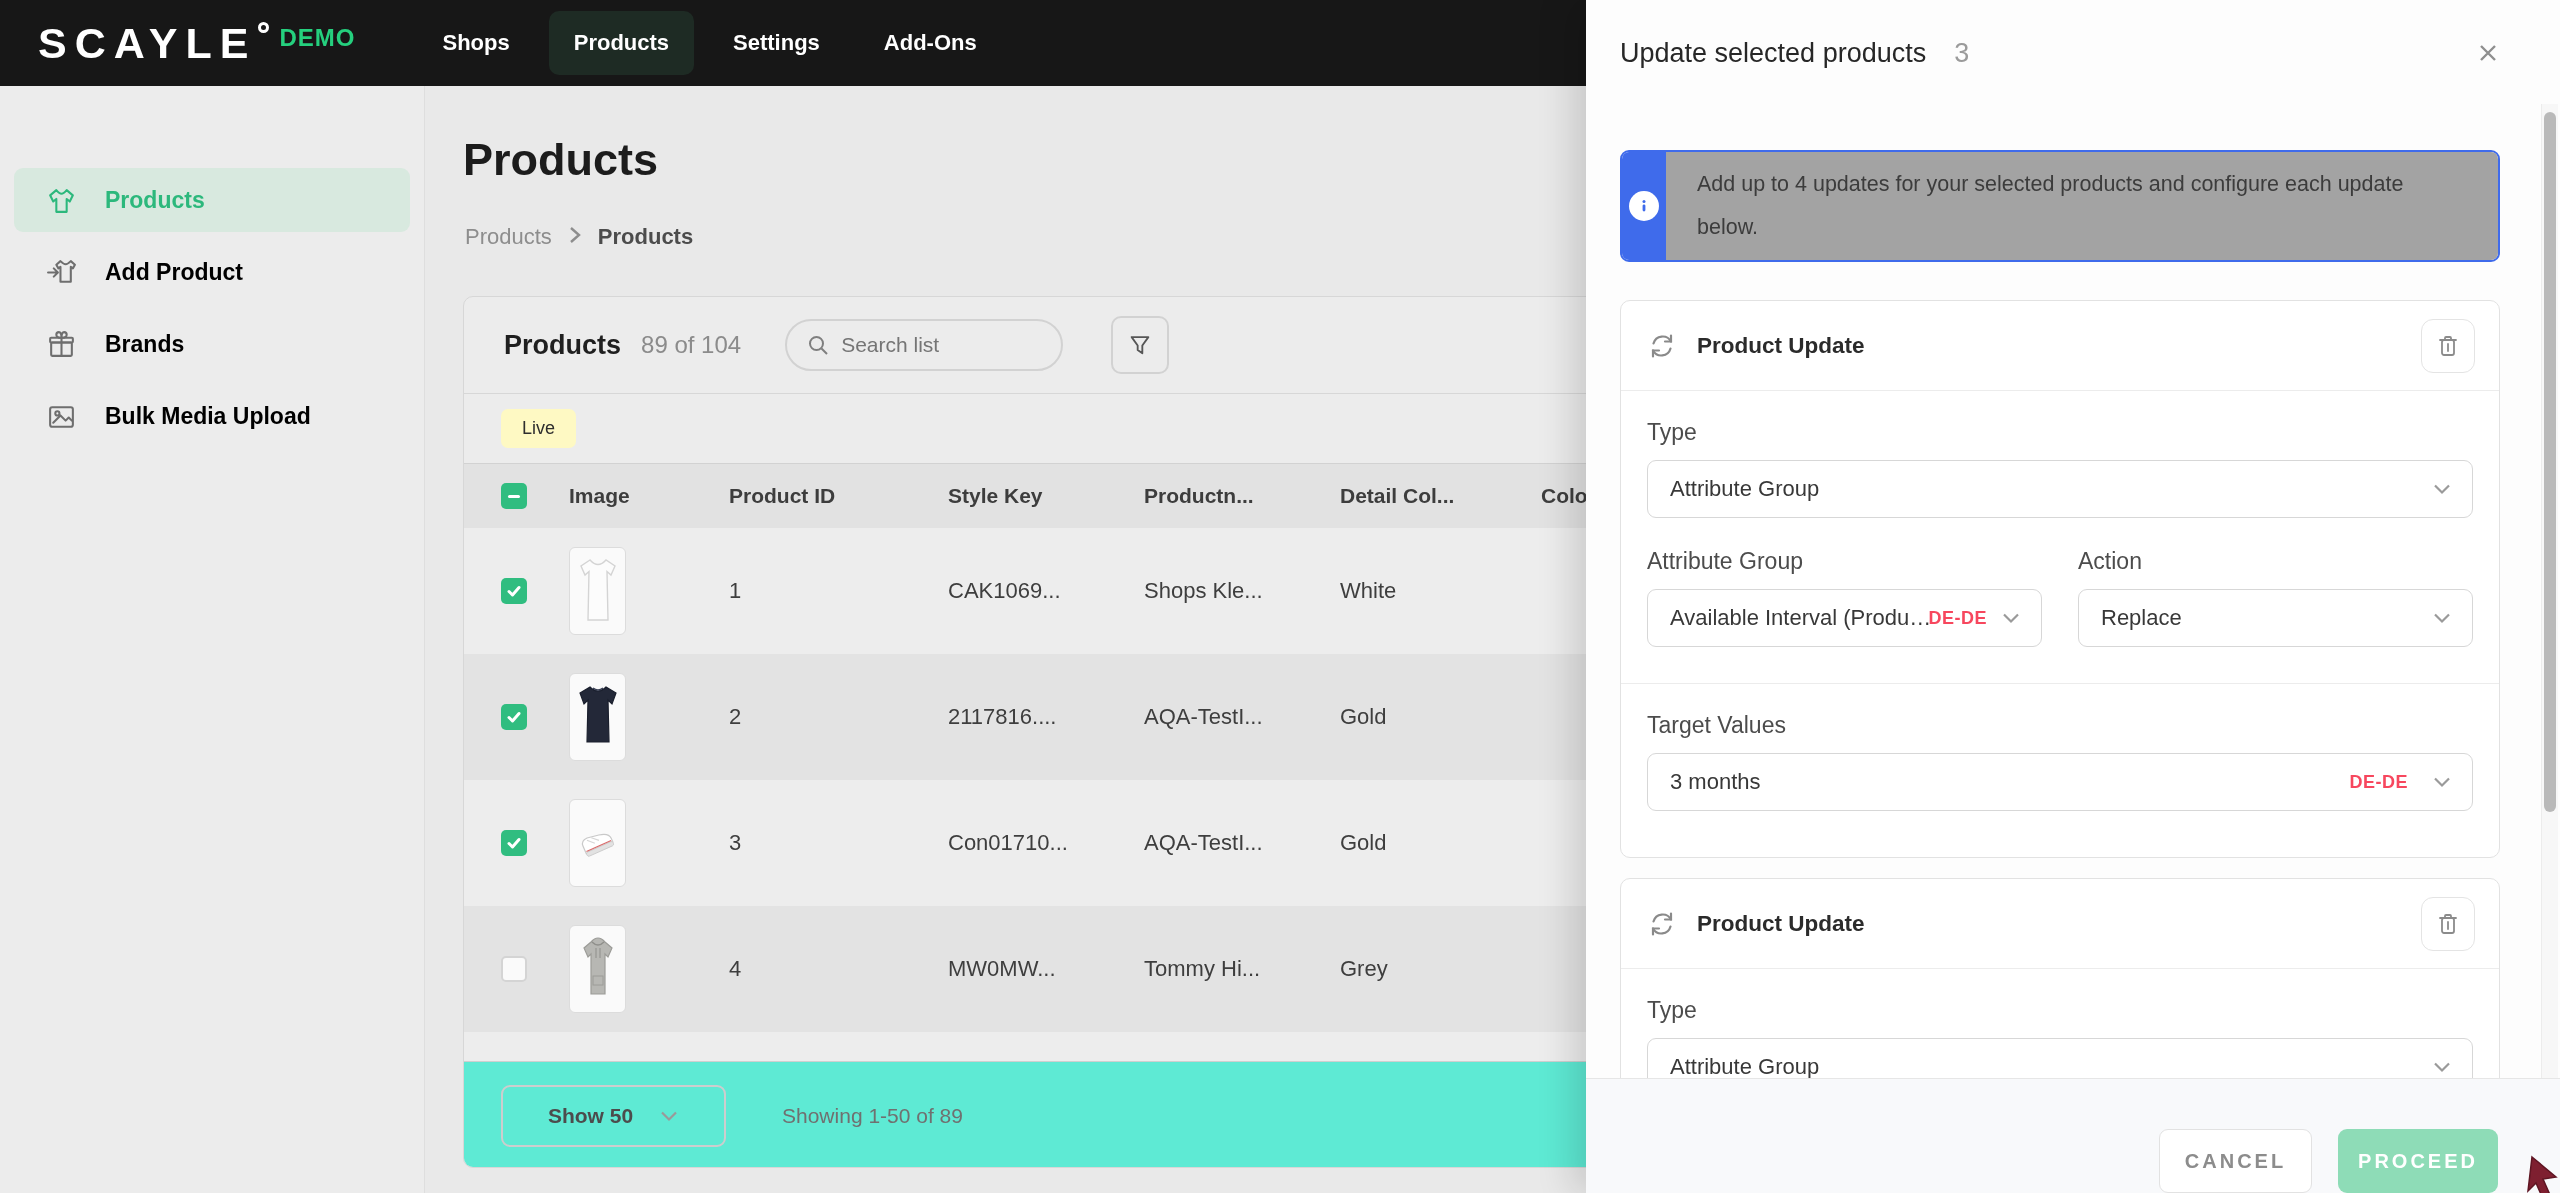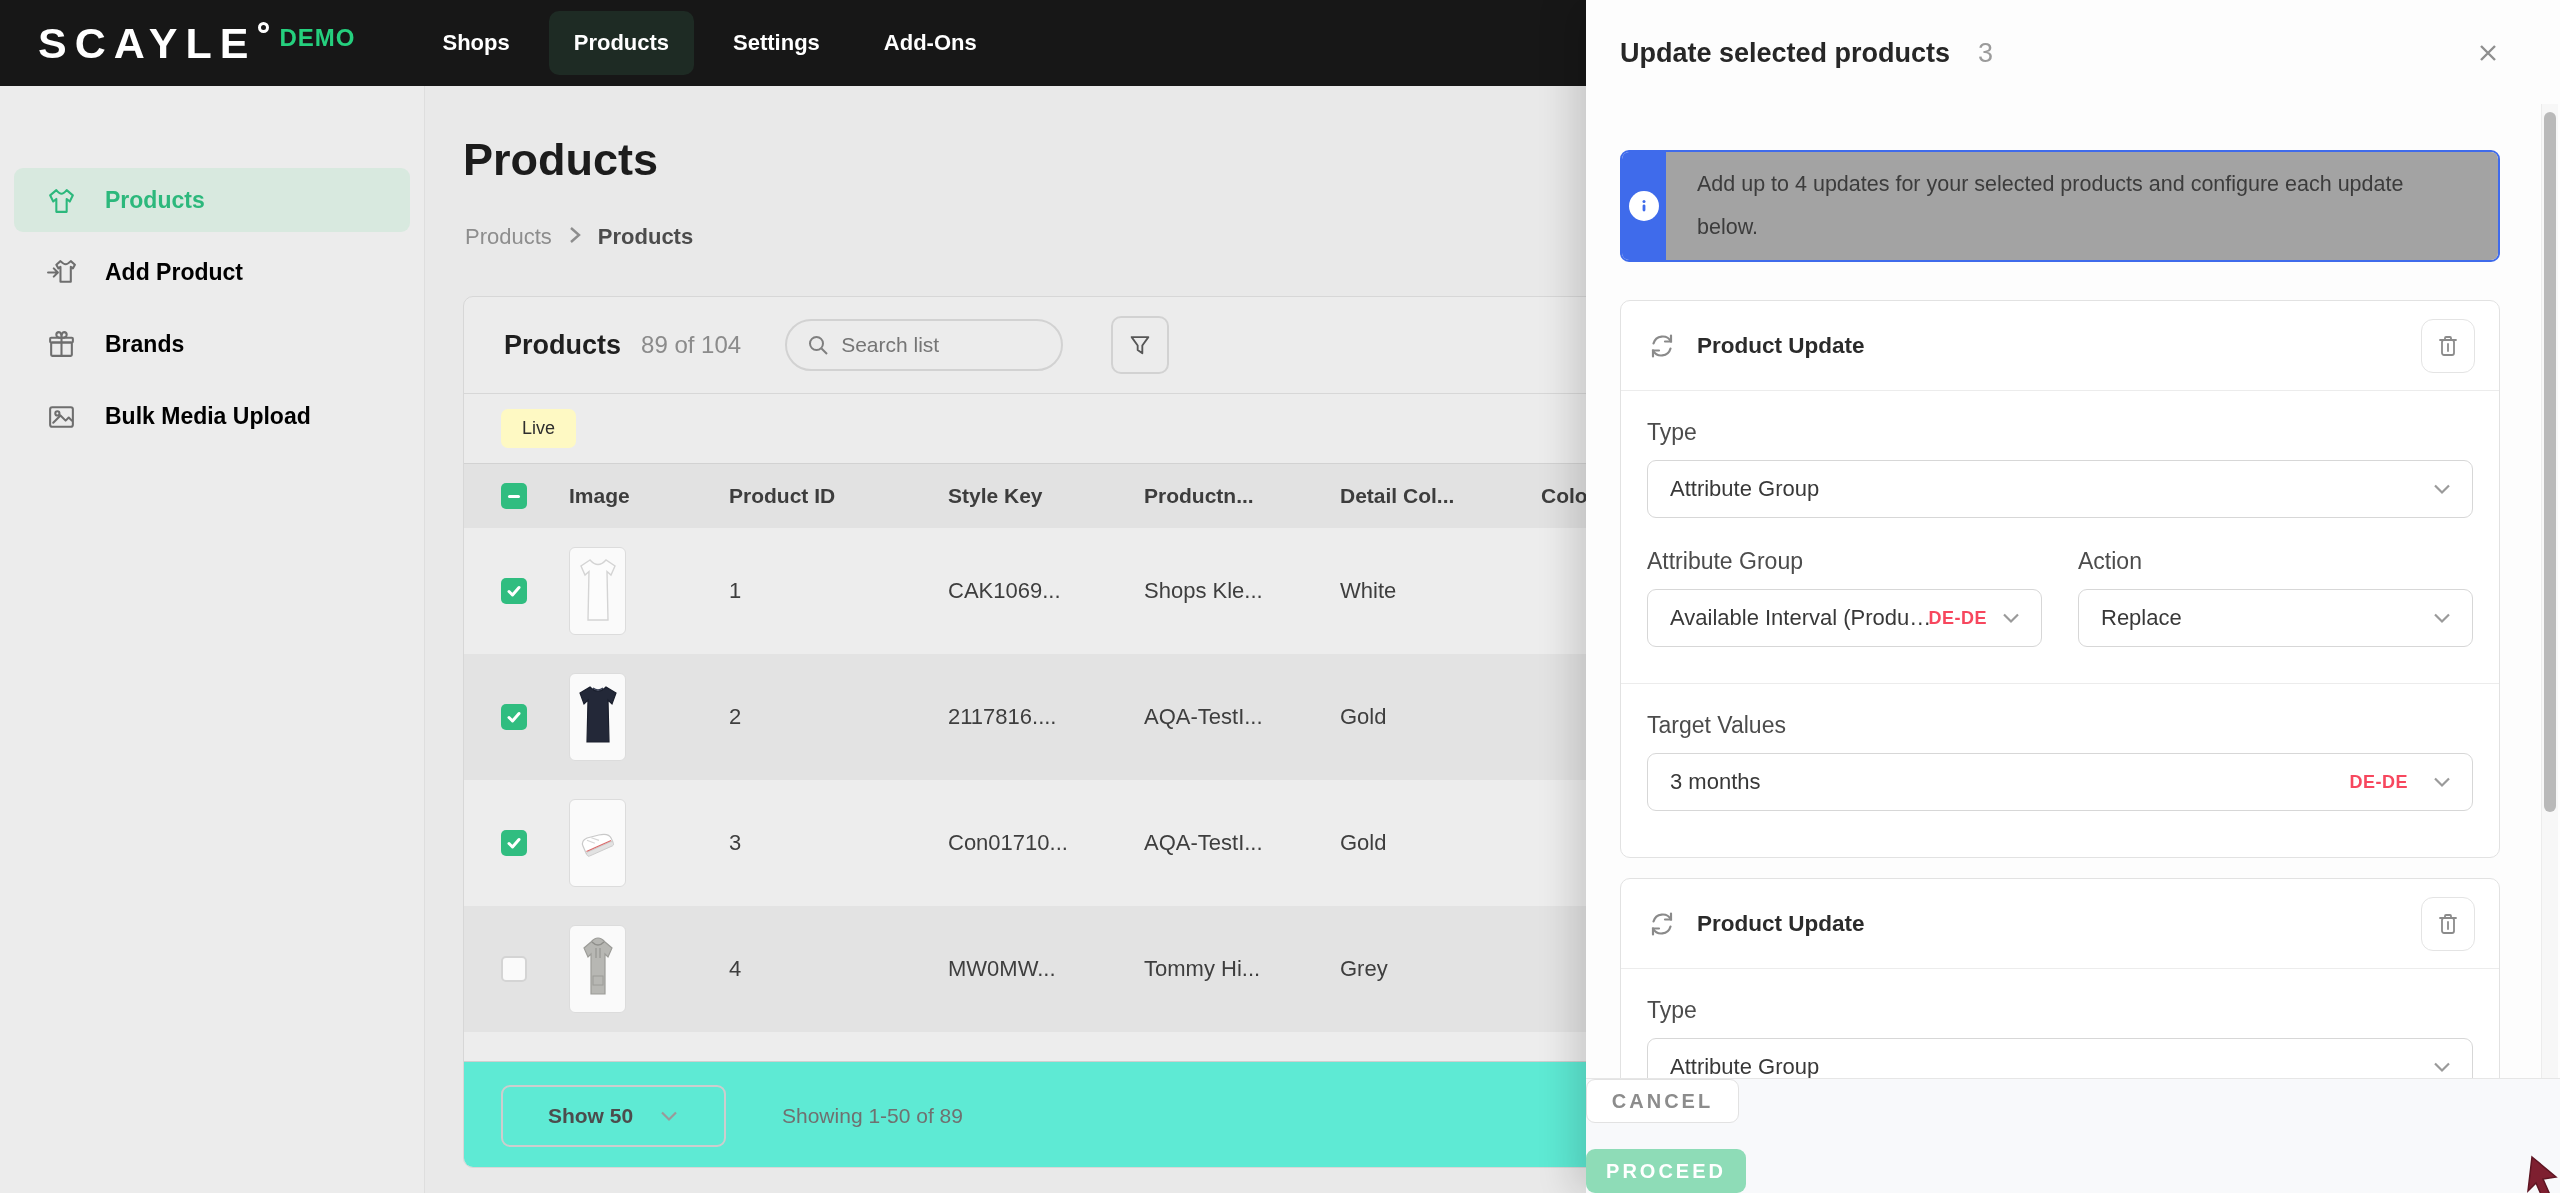--- a/index.html
+++ b/index.html
@@ -62,21 +62,21 @@
   .thumb svg { width:46px; height:74px; }
 
   .list-foot { border-top:1px solid #cfcfcf; height:108px; display:flex; align-items:center; padding-left:37px; background:#5eead4; }
   .show-btn { width:225px; height:62px; border:2px solid #cdcdcd; border-radius:9px; background:transparent; display:flex; align-items:center; justify-content:center; gap:26px; font-size:21px; font-weight:700; color:#4c4c4c; cursor:pointer; }
   .show-btn svg, .sel svg.chev { width:20px; height:14px; stroke:#9a9a9a; stroke-width:2.2; fill:none; }
   .showing { margin-left:56px; font-size:21px; color:#707070; }
 
   
   .drawer { position:absolute; left:1586px; top:0; width:974px; height:1193px; background:#fdfdfd; z-index:40; box-shadow:-14px 0 34px rgba(0,0,0,.14); }
   .drawer-head { height:106px; display:flex; align-items:center; padding:0 52px 0 34px; }
-  .drawer-title { font-size:27px; font-weight:700; color:#272727; }
+  .drawer-title { font-size:27px; font-weight:400; color:#272727; }
   .drawer-count { font-size:27px; color:#9b9b9b; margin-left:28px; }
   .close-btn { margin-left:auto; width:40px; height:40px; display:flex; align-items:center; justify-content:center; cursor:pointer; }
   .close-btn svg { width:22px; height:22px; stroke:#8f8f8f; stroke-width:2.4; }
 
   .drawer-body { position:absolute; left:0; top:106px; right:0; bottom:115px; padding:0 60px 0 34px; overflow:hidden; }
 
   .banner { margin-top:44px; height:112px; border:2px solid #3f6beb; border-radius:9px; display:flex; overflow:hidden; }
   .banner-strip { width:44px; background:#3f6beb; display:flex; align-items:center; justify-content:center; flex:none; }
   .info-bubble { width:30px; height:30px; border-radius:50%; background:#fff; display:flex; align-items:center; justify-content:center; }
   .info-bubble svg { width:16px; height:16px; }
@@ -93,21 +93,21 @@
 
   .sect-a { padding:28px 26px 36px; }
   .sect-b { padding:28px 26px 46px; border-top:1px solid #ececec; }
   .f-label { font-size:23px; color:#4c4c4c; margin-bottom:14px; }
   .sel { position:relative; height:58px; border:1px solid #d7d7d7; border-radius:9px; background:#fff; display:flex; align-items:center; padding:0 56px 0 22px; font-size:22px; color:#383838; cursor:pointer; }
   .sel .sel-text { white-space:nowrap; overflow:hidden; text-overflow:ellipsis; }
   .sel svg.chev { position:absolute; right:20px; }
   .locale-badge { position:absolute; right:54px; font-size:18px; font-weight:800; color:#f7475e; letter-spacing:.5px; background:transparent; }
   .grid2 { display:grid; grid-template-columns:1fr 1fr; column-gap:36px; margin-top:30px; }
 
-  .drawer-foot { position:absolute; left:0; right:0; bottom:0; height:115px; background:#f8f9fb; border-top:1px solid #e6e6e6; display:flex; align-items:flex-start; justify-content:flex-end; gap:26px; padding-right:62px; z-index:5;flex-direction:column; }
+  .drawer-foot { position:absolute; left:0; right:0; bottom:0; height:115px; background:#f8f9fb; border-top:1px solid #e6e6e6; display:flex; align-items:flex-end; justify-content:flex-end; gap:26px; padding-right:62px; z-index:5; }
   .btn { height:64px; border-radius:9px; font-size:20px; font-weight:800; letter-spacing:3px; display:flex; align-items:center; justify-content:center; cursor:pointer; font-family:inherit; }
   .btn-cancel { width:153px; background:#fff; border:1px solid #e2e2e2; color:#8c8c8c; }
   .btn-proceed { width:160px; background:#8edcb7; border:none; color:#fff; }
 
   .scroll-track { position:absolute; right:2px; top:104px; bottom:115px; width:17px; background:#f7f7f7; border-left:1px solid #ececec; z-index:6; }
   .scroll-thumb { position:absolute; left:2px; top:8px; width:12px; height:700px; background:#b9b9b9; border-radius:7px; cursor:grab; }
 
   .cursor { position:absolute; right:-6px; bottom:-8px; z-index:60; }
 </style>
 </head>

